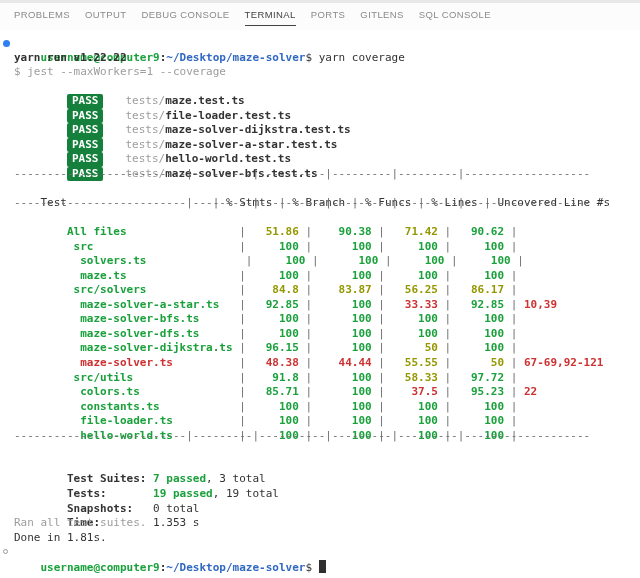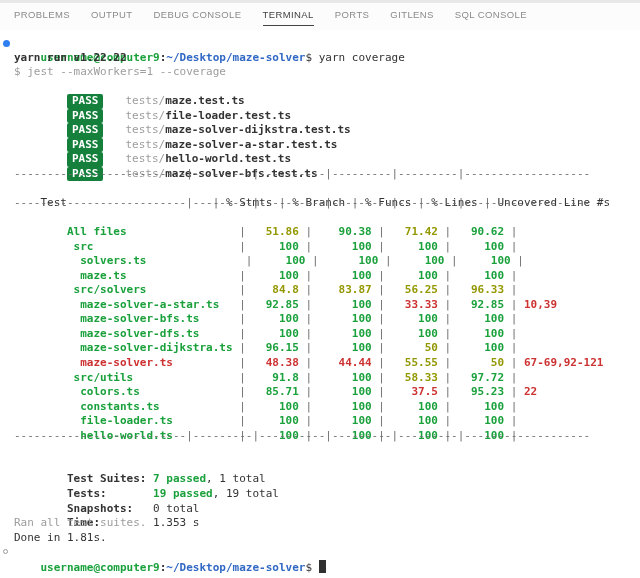--- a/index.html
+++ b/index.html
@@ -4,21 +4,21 @@
 <style>
   * { box-sizing: border-box; }
   html, body { margin: 0; padding: 0; }
   body {
     width: 640px; height: 578px; overflow: hidden;
     background: #ffffff;
     font-family: "DejaVu Sans Mono", "Liberation Mono", monospace;
   }
   
   .tabbar {
-    height: 30px; display: flex; align-items: stretch; gap: 21px;
+    height: 30px; display: flex; align-items: stretch; gap: 15px;
     padding: 0 0 0 14px; background: #fcfcfc;
     border-top: 3px solid #e8e8e8;
     font-family: "Liberation Sans", sans-serif;
   }
   .tab {
     display: flex; align-items: center;
     font-size: 9.5px; letter-spacing: .4px; color: #8a8a8a;
     border-bottom: 1px solid transparent; cursor: pointer;
     margin-bottom: 4px;
   }
@@ -148,21 +148,21 @@
 
       <div class="line trow">
         <span class="g">  solvers.ts               </span><span class="sep">|</span><span class="g">     100</span><span class="sep"> |</span><span class="g">      100</span><span class="sep"> |</span><span class="g">     100</span><span class="sep"> |</span><span class="g">     100</span><span class="sep"> | </span><span class="r"></span>
       </div>
 
       <div class="line trow">
         <span class="g">  maze.ts                 </span><span class="sep">|</span><span class="g">     100</span><span class="sep"> |</span><span class="g">      100</span><span class="sep"> |</span><span class="g">     100</span><span class="sep"> |</span><span class="g">     100</span><span class="sep"> | </span><span class="r"></span>
       </div>
 
       <div class="line trow">
-        <span class="g"> src/solvers              </span><span class="sep">|</span><span class="y">    84.8</span><span class="sep"> |</span><span class="y">    83.87</span><span class="sep"> |</span><span class="y">   56.25</span><span class="sep"> |</span><span class="y">   96.33</span><span class="sep"> | </span><span class="r"></span>
+        <span class="g"> src/solvers              </span><span class="sep">|</span><span class="y">    84.8</span><span class="sep"> |</span><span class="y">    83.87</span><span class="sep"> |</span><span class="y">   56.25</span><span class="sep"> |</span><span class="y">   86.17</span><span class="sep"> | </span><span class="r"></span>
       </div>
 
       <div class="line trow">
         <span class="g">  maze-solver-a-star.ts   </span><span class="sep">|</span><span class="g">   92.85</span><span class="sep"> |</span><span class="g">      100</span><span class="sep"> |</span><span class="r">   33.33</span><span class="sep"> |</span><span class="g">   92.85</span><span class="sep"> | </span><span class="r">10,39</span>
       </div>
 
       <div class="line trow">
         <span class="g">  maze-solver-bfs.ts      </span><span class="sep">|</span><span class="g">     100</span><span class="sep"> |</span><span class="g">      100</span><span class="sep"> |</span><span class="g">     100</span><span class="sep"> |</span><span class="g">     100</span><span class="sep"> | </span><span class="r"></span>
       </div>
 
@@ -199,21 +199,21 @@
       </div>
     </div>
 
   <div class="line sepline">--------------------------|---------|----------|---------|---------|-------------------</div>
 
   <div class="line"></div>
 
   <div>
 
       <div class="line">
-        <span class="b">Test Suites: </span><span class="g b">7 passed</span><span>, 1 total</span>
+        <span class="b">Test Suites: </span><span class="g b">7 passed</span><span>, 3 total</span>
       </div>
 
       <div class="line">
         <span class="b">Tests:       </span><span class="g b">19 passed</span><span>, 19 total</span>
       </div>
 
       <div class="line">
         <span class="b">Snapshots:   </span><span class="g b"></span><span>0 total</span>
       </div>
 

